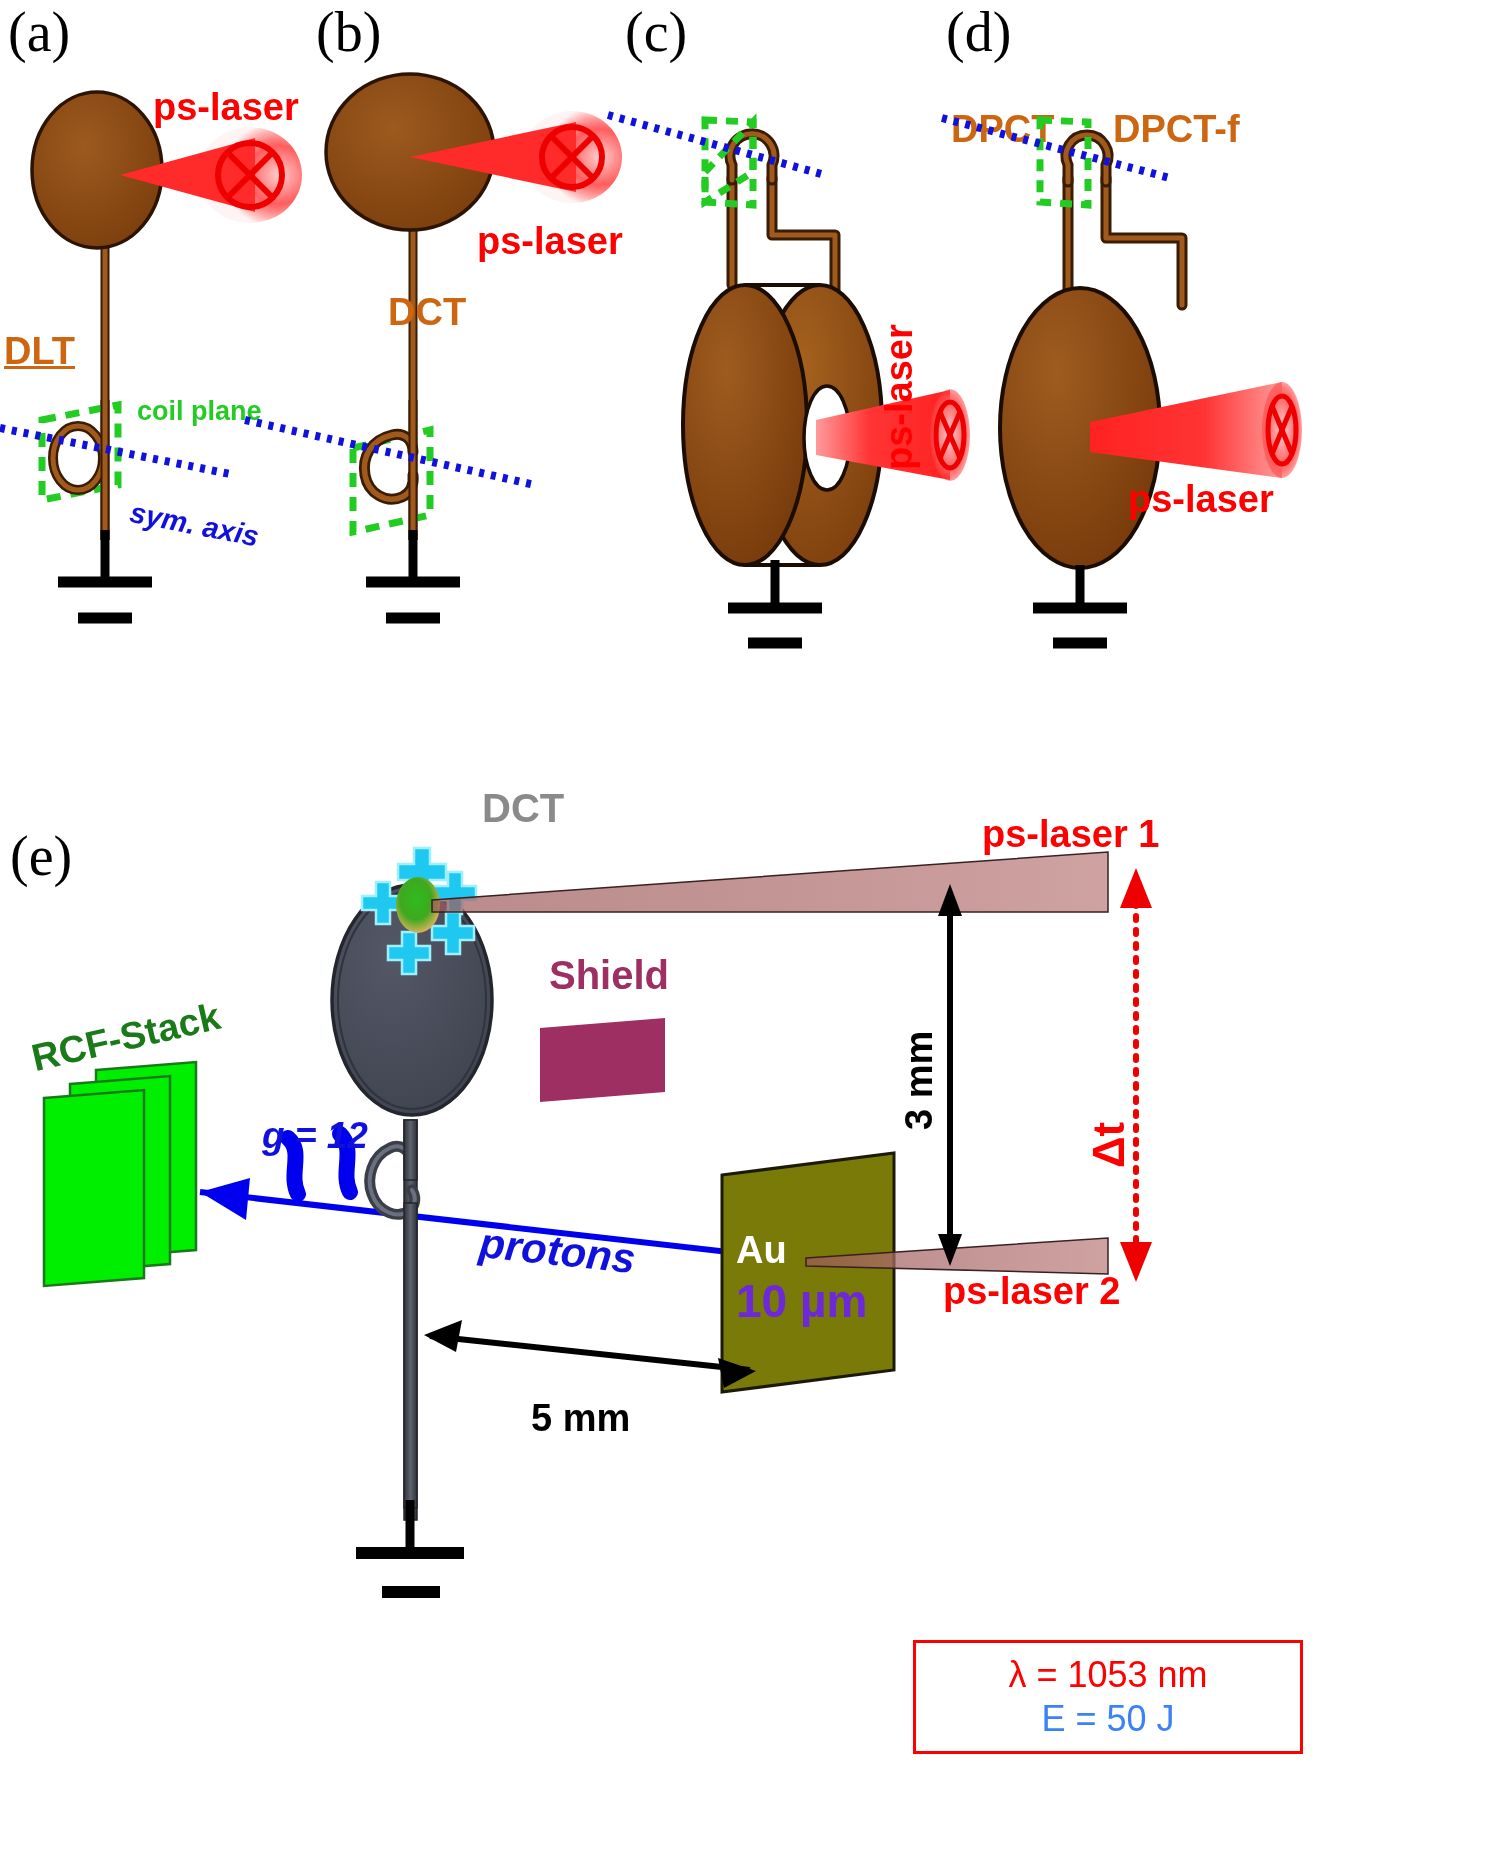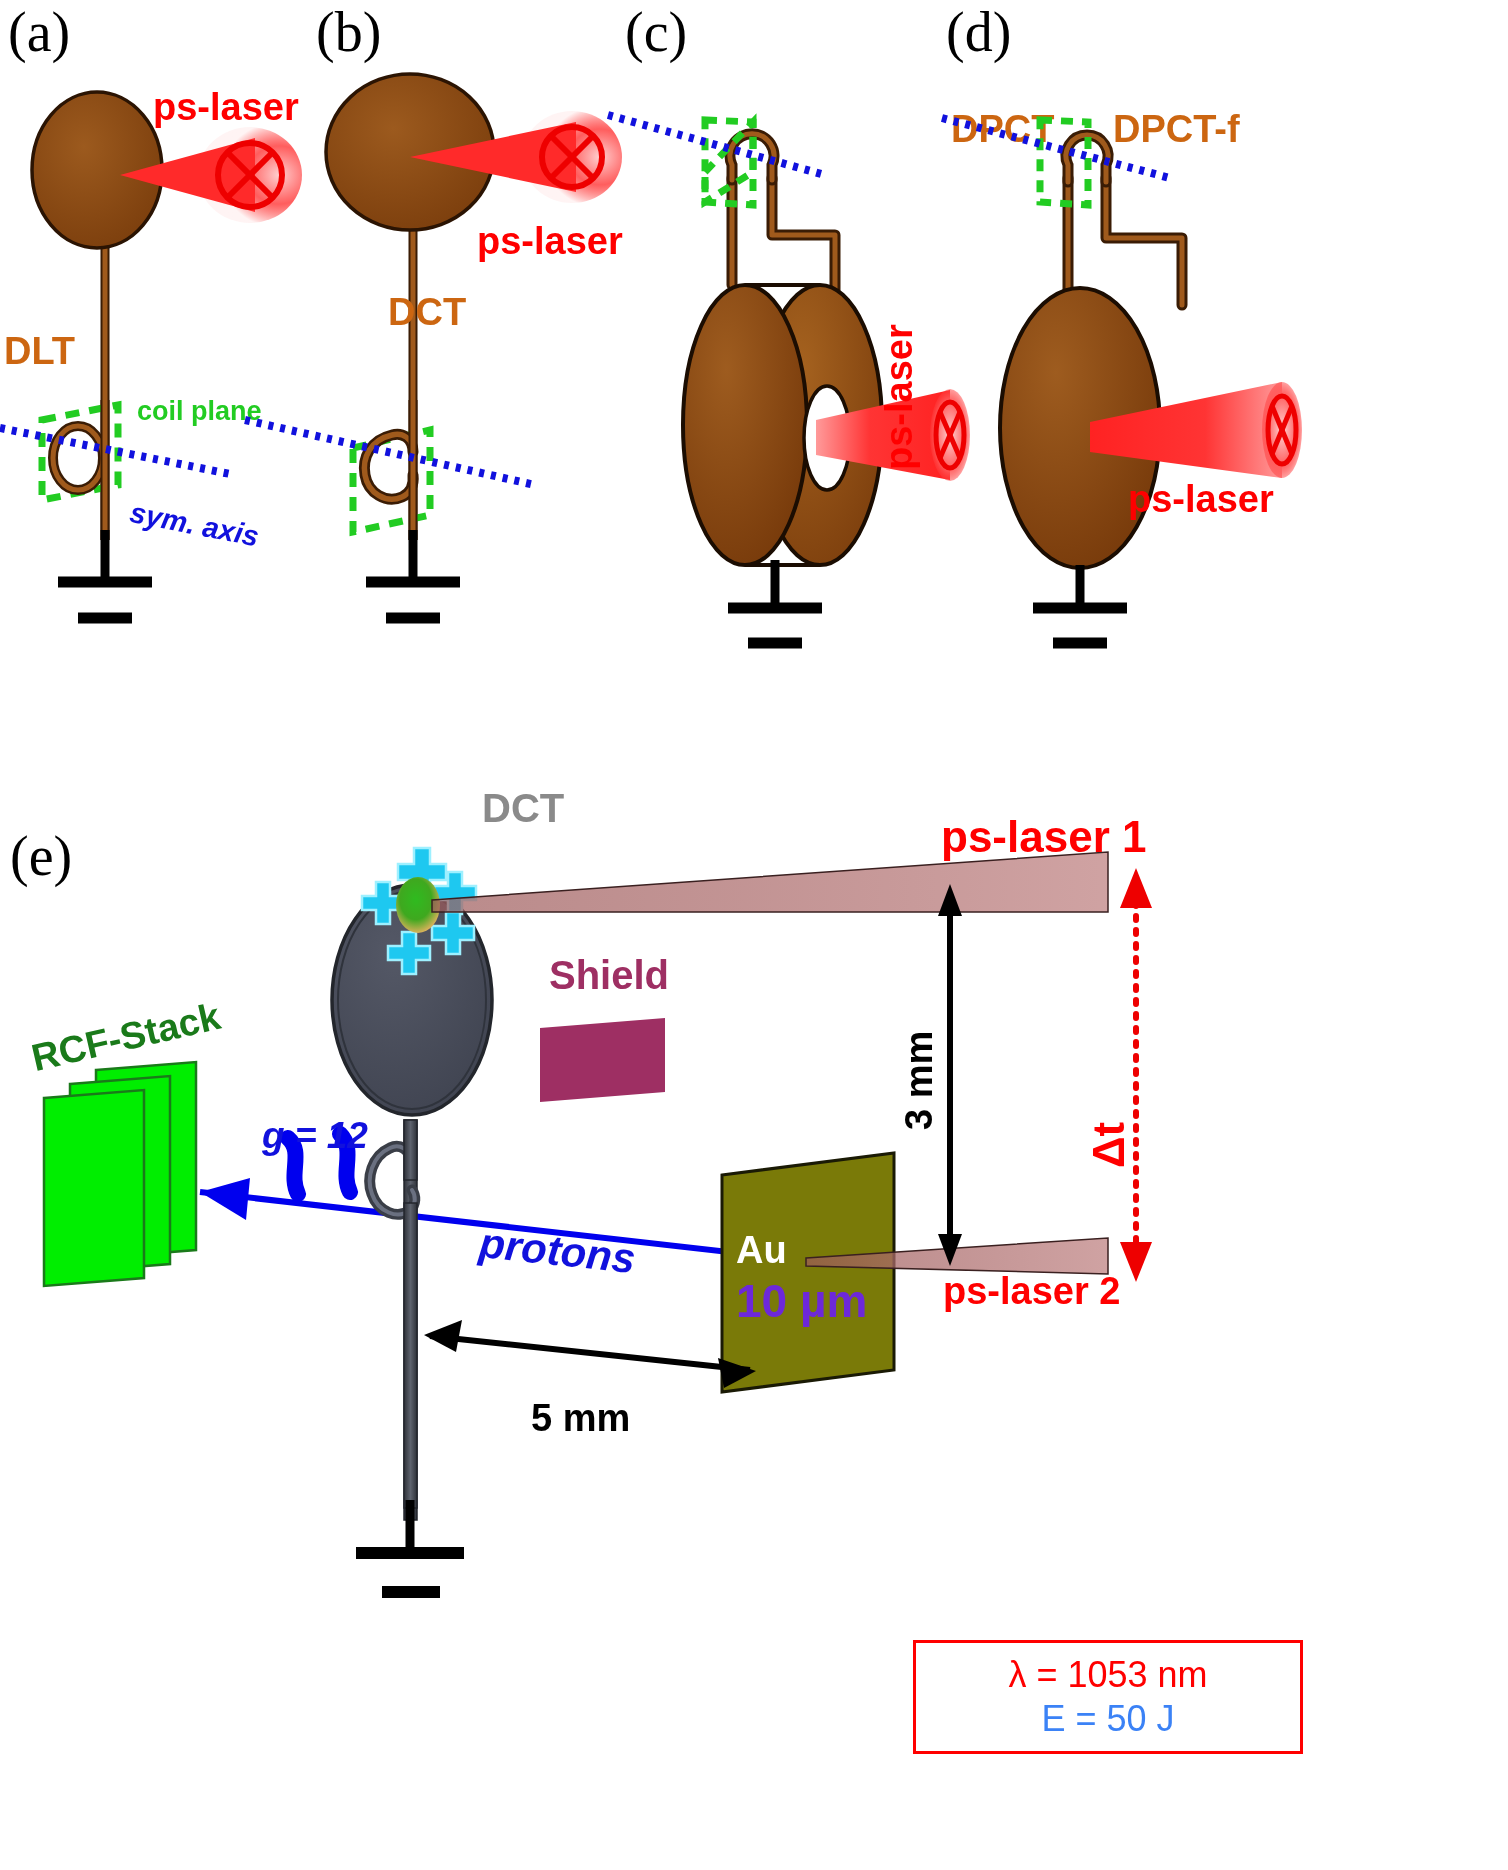--- a/index.html
+++ b/index.html
@@ -60,21 +60,21 @@
   <line x1="105" y1="340" x2="105" y2="480" stroke="#3a1c05" stroke-width="9"></line>
   <line x1="105" y1="340" x2="105" y2="480" stroke="#a05a1c" stroke-width="5"></line>
 
   <line x1="0" y1="368" x2="235" y2="415" stroke="#1111dd" stroke-width="8" stroke-dasharray="5 7" stroke-linecap="butt"></line>
 
   <line x1="105" y1="470" x2="105" y2="520" stroke="#000" stroke-width="9"></line>
   <line x1="58" y1="522" x2="152" y2="522" stroke="#000" stroke-width="11"></line>
   <line x1="78" y1="558" x2="132" y2="558" stroke="#000" stroke-width="11"></line>
 </svg>
 
-<div class="abs lbl orange" style="left:4px;top:332px;font-size:38px;">DLT</div>
+<div class="abs lbl orange" style="left:4px;top:332px;font-size:38px;text-decoration:underline;">DLT</div>
 <div class="abs lbl red" style="left:153px;top:88px;font-size:38px;">ps-laser</div>
 <div class="abs lbl green" style="left:137px;top:398px;font-size:27px;">coil plane</div>
 <div class="abs lbl blue" style="left:133px;top:498px;font-size:29px;transform:rotate(11deg);transform-origin:left top;font-style:italic;">sym. axis</div>
 
 <div class="abs panel-letter" style="left:316px;top:4px;">(b)</div>
 
 <svg class="abs" style="left:310px;top:60px;" width="330" height="620">
   <defs>
     <radialGradient id="diskB" cx="40%" cy="35%" r="75%">
       <stop offset="0%" stop-color="#9c5a1e"></stop>
@@ -333,19 +333,19 @@
 
 <div class="abs lbl" style="left:736px;top:1231px;font-size:38px;color:#ffffff;">Au</div>
 <div class="abs lbl" style="left:736px;top:1278px;font-size:46px;color:#6d28d9;">10 µm</div>
 
 <div class="abs lbl" style="left:531px;top:1363px;font-size:38px;color:#000;margin-top:36px;">5 mm</div>
 
 <div class="abs lbl" style="left:900px;top:1130px;font-size:38px;color:#000;transform:rotate(-90deg);transform-origin:left top;">3 mm</div>
 
 <div class="abs lbl red" style="left:1087px;top:1168px;font-size:44px;transform:rotate(-90deg);transform-origin:left top;">Δt</div>
 
-<div class="abs lbl red" style="left:941px;top:815px;font-size:44px;">ps-laser 1</div>
+<div class="abs lbl red" style="left:982px;top:815px;font-size:38px;">ps-laser 1</div>
 <div class="abs lbl red" style="left:943px;top:1272px;font-size:38px;">ps-laser 2</div>
 
 <div class="abs" style="left:913px;top:1640px;width:390px;border:3px solid #ff0000;padding:10px 14px;box-sizing:border-box;text-align:center;">
   <div style="font-size:36px;color:#ff0000;line-height:1.22;">λ = 1053 nm</div>
   <div style="font-size:36px;color:#3b82f6;line-height:1.22;">E = 50 J</div>
 </div>
 
 </body></html>

